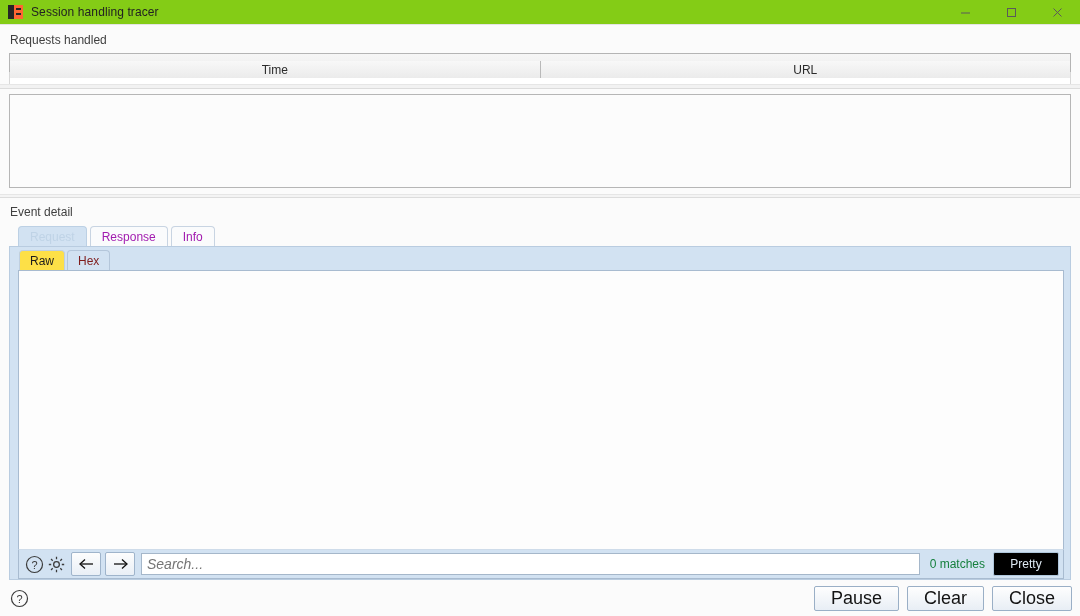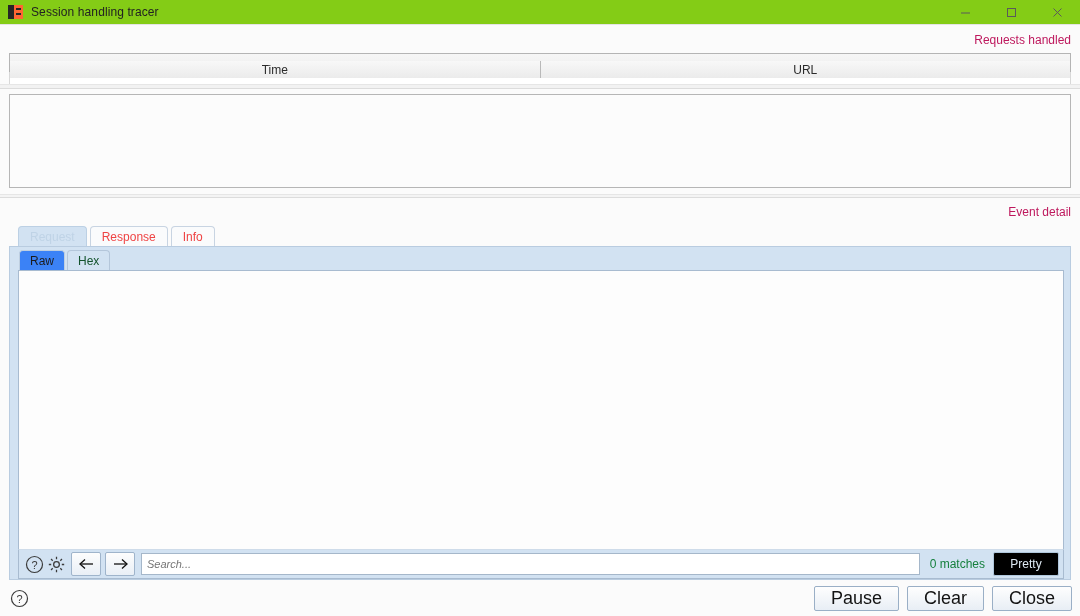--- a/index.html
+++ b/index.html
@@ -70,23 +70,22 @@
     flex-direction: column;
   }
 
   
   .req-section {
     padding: 6px 9px 0 9px;
     background: #fbfbfb;
   }
   .section-label {
     font-size: 12px;
-    color: #be185d;
+    color: #404040;
     padding: 2px 0 6px 1px;
-    text-align: right;
   }
   .table-head {
     display: flex;
     height: 19px;
     border: 1px solid #b4b4b4;
     background: linear-gradient(to bottom, #f6f6f6 0%, #ededed 100%);
   }
   .th {
     flex: 1 1 0;
     display: flex; align-items: center; justify-content: center;
@@ -150,21 +149,21 @@
   .otab {
     height: 20px;
     padding: 0 11px;
     display: flex; align-items: center;
     font-size: 12px;
     border: 1px solid #c8d4e2;
     border-bottom: none;
     border-radius: 4px 4px 0 0;
     margin-right: 3px;
     background: #fafbfc;
-    color: #ef4444;
+    color: #a21caf;
   }
   .otab.selected {
     background: #d2e2f2;
     border-color: #bcd0e4;
     color: #bfd3e6;
   }
 
   .inner-panel {
     background: #d2e2f2;
     border: 1px solid #b9cce0;
@@ -182,24 +181,24 @@
   .itab {
     height: 20px;
     padding: 0 10px;
     display: flex; align-items: center;
     font-size: 12px;
     border: 1px solid #b4c6da;
     border-bottom: none;
     border-radius: 4px 4px 0 0;
     margin-right: 2px;
     background: #d2e2f2;
-    color: #14532d;
+    color: #7f1d1d;
   }
   .itab.selected {
-    background: #3b82f6;
+    background: #fde047;
     border-color: #bfcfe0;
     color: #1c1c1c;
   }
 
   .editor-wrap {
     flex: 1 1 auto;
     margin: 0 6px 0 8px;
     display: flex;
     flex-direction: column;
     min-height: 0;
@@ -237,21 +236,21 @@
     color: #1e1e1e;
     font-size: 14px;
   }
   .search-input {
     flex: 1 1 auto;
     height: 22px;
     margin-left: 6px;
     background: #ffffff;
     border: 1px solid #a5b7ca;
     padding: 0 5px;
-    font-size: 11px;
+    font-size: 14px;
     font-style: italic;
     color: #8b8b8b;
     font-family: "Liberation Sans", sans-serif;
     outline: none;
   }
   .matches {
     margin: 0 8px 0 10px;
     font-size: 12px;
     color: #15803d;
     white-space: nowrap;

